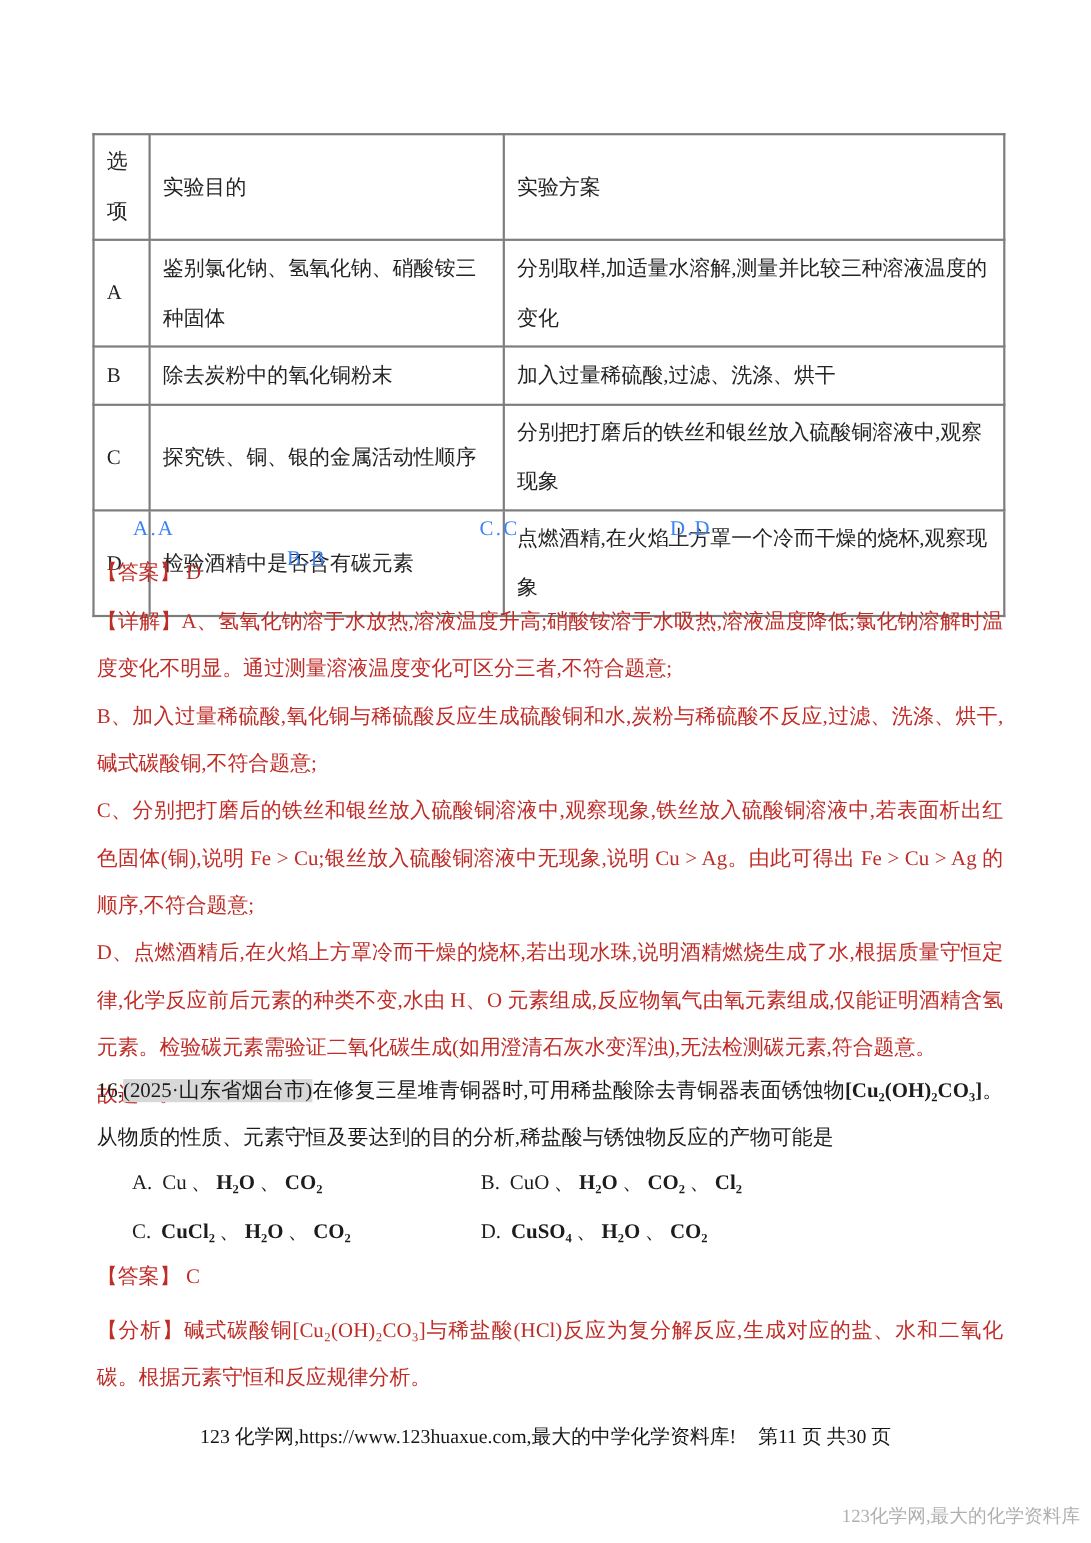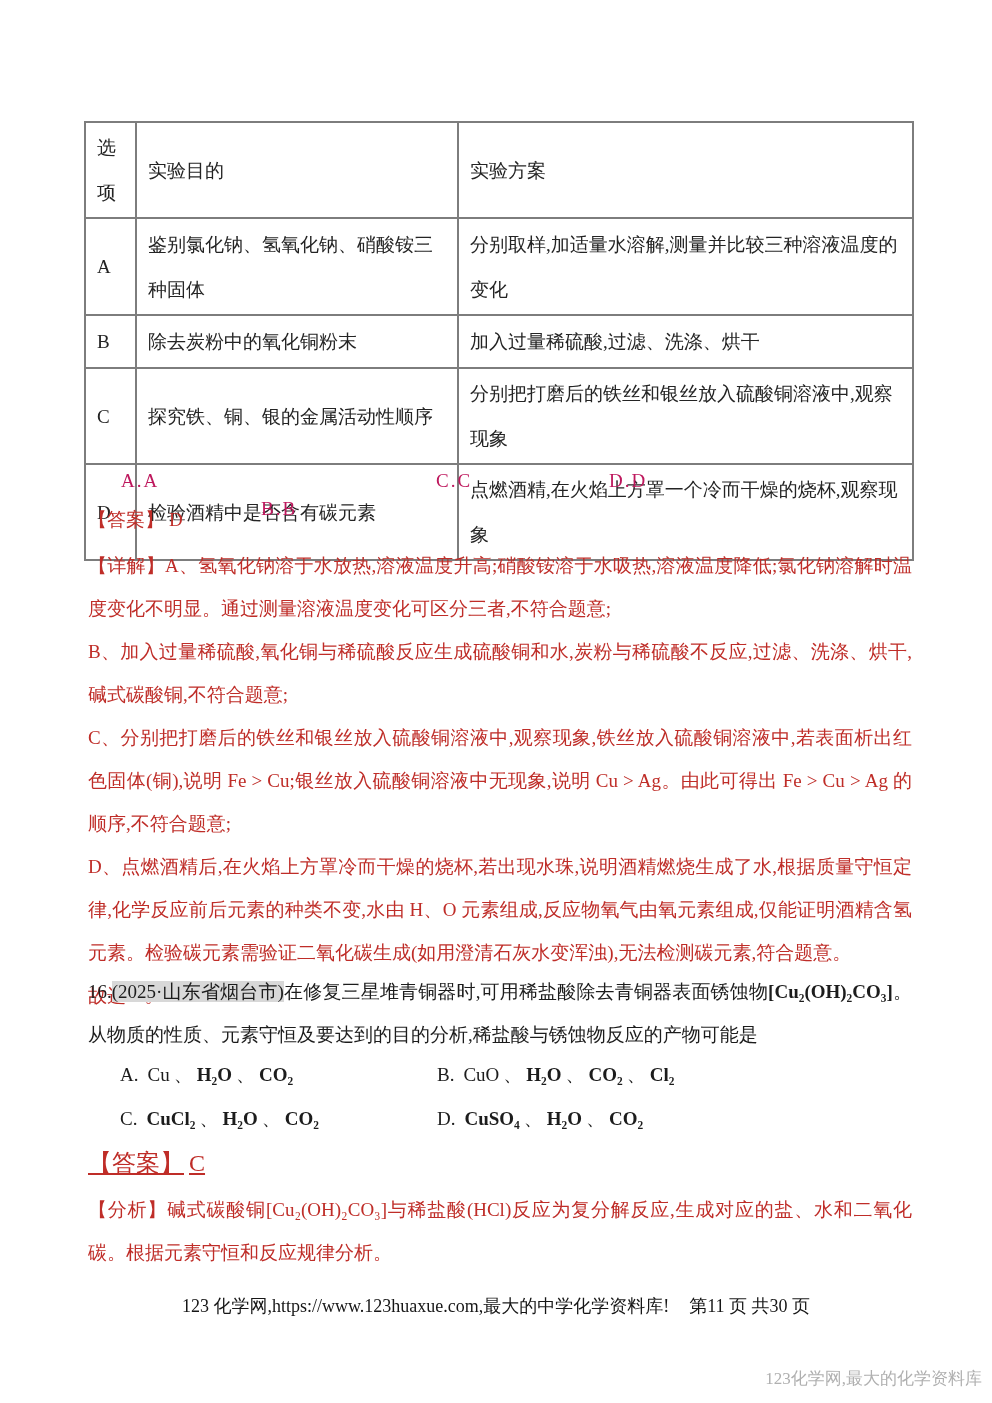--- a/index.html
+++ b/index.html
@@ -21,21 +21,21 @@
     color:#242424; text-align:left; overflow-wrap:break-word; word-break:break-all;margin-top:25px;
   }
   .exp-table col.c1 { width:51px; }
   .exp-table col.c2 { width:322px; }
   .exp-table col.c3 { width:455px; }
   .tr-head td { height:87px; }
   .tr-tall td { height:91px; }
   .tr-short td { height:47px; }
 
   
-  .choices15 { position:absolute; left:0; top:470px; width:992px; height:28px; font-size:19px; letter-spacing:2px; color:#be185d; }
+  .choices15 { position:absolute; left:0; top:470px; width:992px; height:28px; font-size:19px; letter-spacing:2px; color:#3b82f6; }
   .ch { position:absolute; top:0; }
   .ch-a { left:121px; } .ch-b { left:261px;margin-top:28px; } .ch-c { left:436px; } .ch-d { left:609px; }
 
   
   .red { color:#bf2d28; }
   .answer15 { position:absolute; left:88px; top:507px; font-size:19px; }
   .ans-val { margin-left:5px; }
   .detail15 {
     position:absolute; left:88px; top:544px; width:824px;
     font-size:19px; line-height:43px; text-align:justify;
@@ -49,21 +49,21 @@
   }
   .hl { background:#d8d8d8; }
   .bold { font-weight:bold; }
   .q16row { position:absolute; left:0; width:992px; height:34px; font-size:19px; color:#1c1c1c; }
   .row1 { top:1062px; } .row2 { top:1106px; }
   .opt { position:absolute; top:0; }
   .opt-a, .opt-c { left:120px; } .opt-b, .opt-d { left:437px; }
   .olabel { margin-right:9px; }
   .sep { margin:0 4px; }
 
-  .answer16 { position:absolute; left:88px; top:1147px; font-size:24px;text-decoration:underline; }
+  .answer16 { position:absolute; left:88px; top:1147px; font-size:19px; }
   .analysis16 {
     position:absolute; left:88px; top:1188px; width:824px;
     font-size:19px; line-height:43px; text-align:justify;
   }
 
   
   .footer {
     position:absolute; left:0; top:1294px; width:992px; text-align:center;
     font-size:18px; color:#161616;
   }

